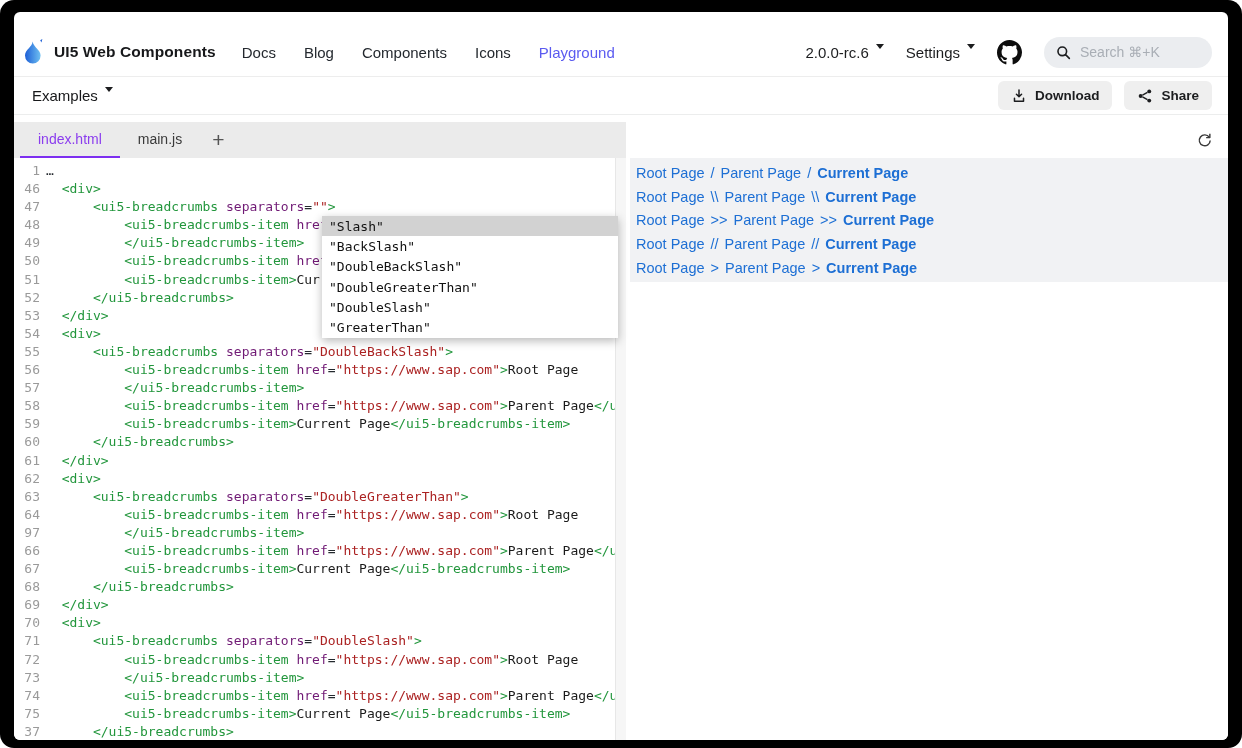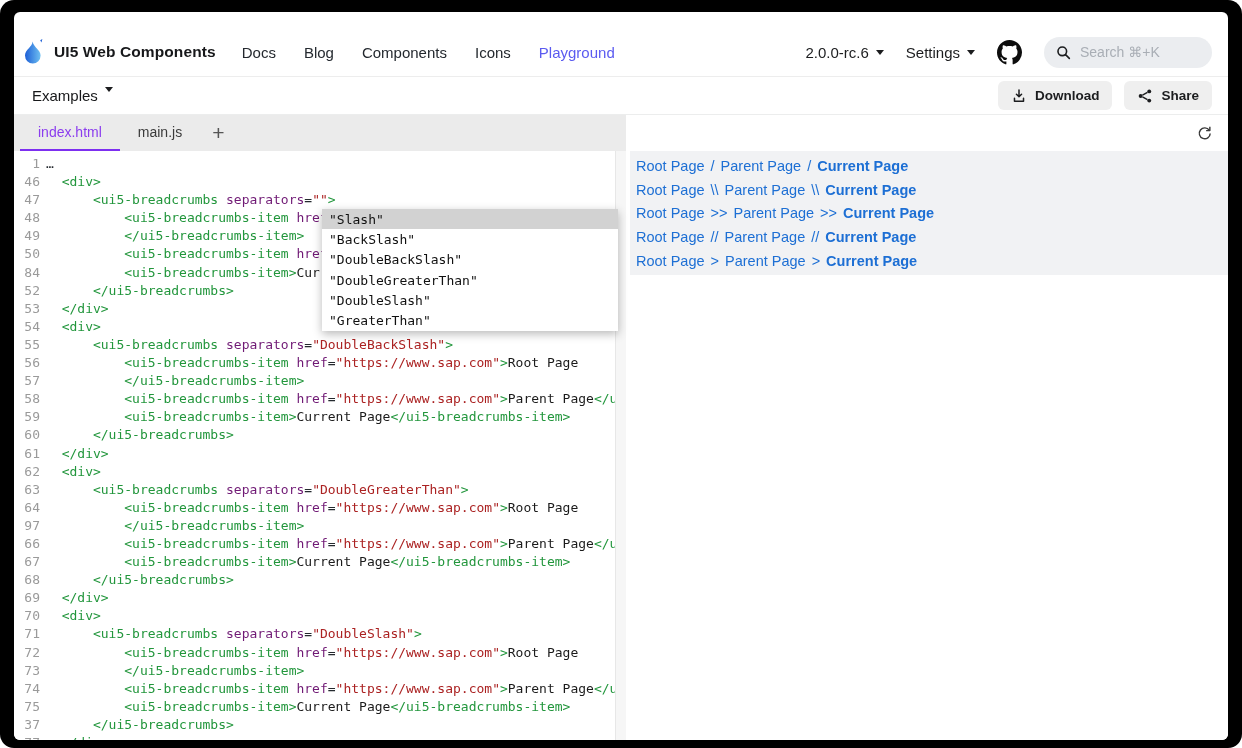--- a/index.html
+++ b/index.html
@@ -7,34 +7,34 @@
   .frame{position:absolute;left:14px;top:12px;width:1214px;height:728px;background:#fff;border-radius:6px;overflow:hidden;display:flex;flex-direction:column;}
 
   
   .header{height:48px;flex:none;display:flex;align-items:center;padding:16px 16px 0 8px;border-bottom:1px solid #ededed;}
   .brand{display:flex;align-items:center;gap:9px;margin-right:26px;}
   .brand-title{font-size:15.5px;font-weight:700;color:#17181a;letter-spacing:.1px;}
   .nav{display:flex;align-items:center;gap:28px;}
   .nav a{font-size:15px;color:#24292f;text-decoration:none;cursor:pointer;}
   .nav a.active{color:#5b5bf0;}
   .header-right{margin-left:auto;display:flex;align-items:center;gap:22px;}
-  .menu-item{font-size:15px;color:#1c1d1f;display:flex;align-items:center;cursor:pointer;}
+  .menu-item{font-size:15px;color:#1c1d1f;display:flex;cursor:pointer;}
   .chev{width:0;height:0;border-left:4.5px solid transparent;border-right:4.5px solid transparent;border-top:5.5px solid #1c1d1f;display:inline-block;margin-left:7px;}
   .search-pill{display:flex;align-items:center;gap:7px;background:#ebedf0;border-radius:16px;height:31px;width:168px;padding:0 12px;box-sizing:border-box;}
   .search-pill input{border:none;background:transparent;outline:none;font-size:14px;color:#333;width:110px;font-family:"Liberation Sans",sans-serif;}
   .search-pill input::placeholder{color:#a9aeb5;}
 
   
   .toolbar{height:37px;flex:none;display:flex;align-items:center;padding:0 16px 0 18px;border-bottom:1px solid #eceded;}
   .examples{font-size:15px;color:#17181a;display:flex;align-items:flex-start;cursor:pointer;}
   .toolbar-right{margin-left:auto;display:flex;align-items:center;gap:12px;padding-left:20px;}
   .tool-btn{display:flex;align-items:center;gap:8px;background:#efefef;border:none;border-radius:6px;height:29px;padding:0 13px;font-size:13.5px;font-weight:600;color:#1c1d1f;cursor:pointer;font-family:"Liberation Sans",sans-serif;}
 
   
-  .main{flex:1;display:flex;min-height:0;}
+  .main{flex:1;display:flex;margin-top:7px;min-height:0;}
   .editor-pane{width:612px;flex:none;position:relative;display:flex;flex-direction:column;min-height:0;}
   .gap{width:4px;flex:none;background:#fff;}
   .preview-pane{flex:1;display:flex;flex-direction:column;min-height:0;}
 
   
   .tabbar{height:36px;flex:none;background:#ebebeb;display:flex;align-items:stretch;padding-left:6px;}
   .tab{display:flex;align-items:center;padding:0 18px;font-size:14px;color:#3a3a3a;cursor:pointer;border-bottom:2.5px solid transparent;}
   .tab.active{color:#8b3dee;border-bottom-color:#7d2ff0;}
   .tab-plus{display:flex;align-items:center;padding:0 12px;font-size:21px;color:#555;cursor:pointer;}
 
@@ -148,21 +148,21 @@
             <div class="tab">main.js</div>
             <div class="tab-plus">+</div>
           </div>
       <div class="code-area" id="code">
             <div class="line"><span class="num">1</span><span class="seg"><span class="pl">…</span></span></div>
             <div class="line"><span class="num">46</span><span class="seg"><span class="tg">  &lt;div&gt;</span></span></div>
             <div class="line"><span class="num">47</span><span class="seg"><span class="tg">      &lt;ui5-breadcrumbs </span><span class="at">separators</span><span class="pl">=</span><span class="st">""</span><span class="tg">&gt;</span></span></div>
             <div class="line"><span class="num">48</span><span class="seg"><span class="tg">          &lt;ui5-breadcrumbs-item </span><span class="at">href</span><span class="pl">=</span><span class="st">"https://www.sap.com"</span><span class="tg">&gt;</span><span class="tx">Root Page</span></span></div>
             <div class="line"><span class="num">49</span><span class="seg"><span class="tg">          &lt;/ui5-breadcrumbs-item&gt;</span></span></div>
             <div class="line"><span class="num">50</span><span class="seg"><span class="tg">          &lt;ui5-breadcrumbs-item </span><span class="at">href</span><span class="pl">=</span><span class="st">"https://www.sap.com"</span><span class="tg">&gt;</span><span class="tx">Parent Page</span><span class="tg">&lt;/ui5-breadcrumbs-item&gt;</span></span></div>
-            <div class="line"><span class="num">84</span><span class="seg"><span class="tg">          &lt;ui5-breadcrumbs-item&gt;</span><span class="tx">Current Page</span><span class="tg">&lt;/ui5-breadcrumbs-item&gt;</span></span></div>
+            <div class="line"><span class="num">51</span><span class="seg"><span class="tg">          &lt;ui5-breadcrumbs-item&gt;</span><span class="tx">Current Page</span><span class="tg">&lt;/ui5-breadcrumbs-item&gt;</span></span></div>
             <div class="line"><span class="num">52</span><span class="seg"><span class="tg">      &lt;/ui5-breadcrumbs&gt;</span></span></div>
             <div class="line"><span class="num">53</span><span class="seg"><span class="tg">  &lt;/div&gt;</span></span></div>
             <div class="line"><span class="num">54</span><span class="seg"><span class="tg">  &lt;div&gt;</span></span></div>
             <div class="line"><span class="num">55</span><span class="seg"><span class="tg">      &lt;ui5-breadcrumbs </span><span class="at">separators</span><span class="pl">=</span><span class="st">"DoubleBackSlash"</span><span class="tg">&gt;</span></span></div>
             <div class="line"><span class="num">56</span><span class="seg"><span class="tg">          &lt;ui5-breadcrumbs-item </span><span class="at">href</span><span class="pl">=</span><span class="st">"https://www.sap.com"</span><span class="tg">&gt;</span><span class="tx">Root Page</span></span></div>
             <div class="line"><span class="num">57</span><span class="seg"><span class="tg">          &lt;/ui5-breadcrumbs-item&gt;</span></span></div>
             <div class="line"><span class="num">58</span><span class="seg"><span class="tg">          &lt;ui5-breadcrumbs-item </span><span class="at">href</span><span class="pl">=</span><span class="st">"https://www.sap.com"</span><span class="tg">&gt;</span><span class="tx">Parent Page</span><span class="tg">&lt;/ui5-breadcrumbs-item&gt;</span></span></div>
             <div class="line"><span class="num">59</span><span class="seg"><span class="tg">          &lt;ui5-breadcrumbs-item&gt;</span><span class="tx">Current Page</span><span class="tg">&lt;/ui5-breadcrumbs-item&gt;</span></span></div>
             <div class="line"><span class="num">60</span><span class="seg"><span class="tg">      &lt;/ui5-breadcrumbs&gt;</span></span></div>
             <div class="line"><span class="num">61</span><span class="seg"><span class="tg">  &lt;/div&gt;</span></span></div>

